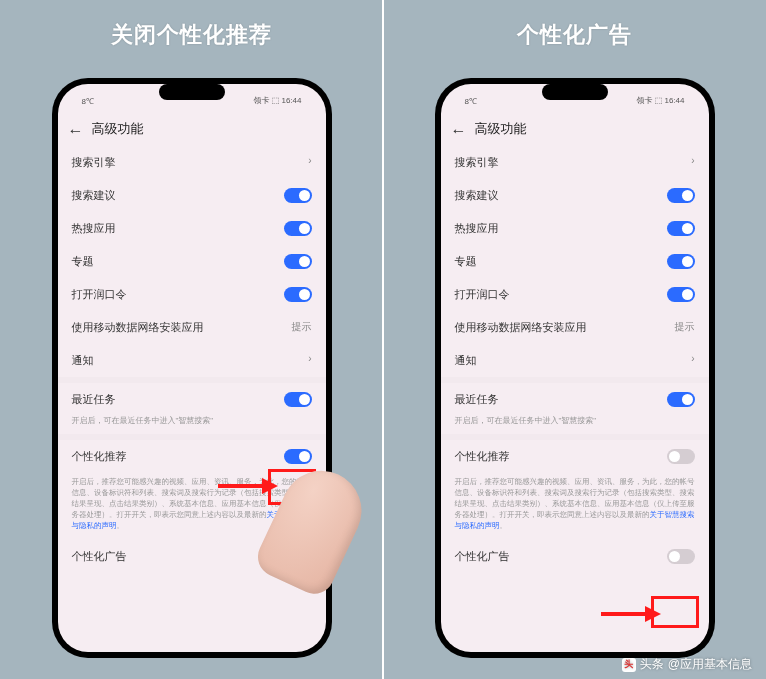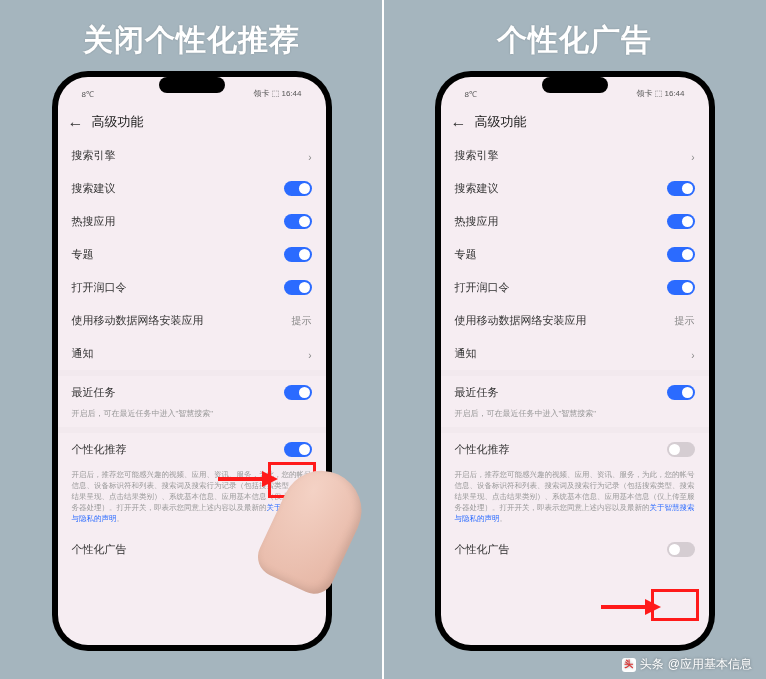--- a/index.html
+++ b/index.html
@@ -1,27 +1,27 @@
 <!DOCTYPE html>
 <html><head>
 <meta charset="utf-8">
 <style>
 body{margin:0;background:#a5b5be;width:766px;height:679px;font-family:"PingFang SC","Microsoft YaHei",sans-serif;position:relative;overflow:hidden}
 .side-by-side{display:flex;width:100%;height:100%}
 .panel{flex:1;position:relative;display:flex;flex-direction:column;align-items:center;padding-top:20px;box-sizing:border-box}
 .divider{width:2px;background:#fff;position:absolute;left:50%;top:0;bottom:0;transform:translateX(-50%)}
-.caption{color:#fff;font-weight:800;font-size:30px;letter-spacing:1px;margin-bottom:10px;text-shadow:0 0 2px rgba(0,0,0,.2)}
+.caption{color:#fff;font-weight:800;font-size:22px;letter-spacing:1px;margin-bottom:28px;text-shadow:0 0 2px rgba(0,0,0,.2)}
 .phone{width:280px;height:580px;background:#000;border-radius:36px;padding:6px;box-sizing:border-box;position:relative}
 .screen{width:100%;height:100%;background:#f6edf2;border-radius:30px;overflow:hidden;display:flex;flex-direction:column;position:relative}
 .notch{position:absolute;top:6px;left:50%;transform:translateX(-50%);width:66px;height:16px;background:#000;border-radius:10px;z-index:5}
 .statusbar{height:24px;display:flex;justify-content:space-between;align-items:center;padding:0 24px;font-size:8px;color:#555;margin-top:4px}
 .header{display:flex;align-items:center;padding:8px 10px;font-size:13px;color:#222;font-weight:500}
 .back-arrow{font-size:16px;margin-right:8px;color:#333}
 .content{flex:1;overflow:hidden;font-size:10px}
-.row{display:flex;justify-content:space-between;align-items:flex-end;padding:9px 14px;color:#333;font-size:11px}
+.row{display:flex;justify-content:space-between;align-items:flex-start;padding:9px 14px;color:#333;font-size:11px}
 .row .right{color:#888;font-size:10px}
 .toggle{width:28px;height:15px;border-radius:8px;position:relative}
 .toggle.on{background:#2b6bff}
 .toggle.off{background:#d5cdd2}
 .toggle::after{content:"";position:absolute;width:11px;height:11px;background:#fff;border-radius:50%;top:2px}
 .toggle.on::after{right:2px}
 .toggle.off::after{left:2px}
 .sub{font-size:8px;color:#999;padding:0 14px 8px 14px;line-height:1.3}
 .section-gap{height:6px;background:rgba(0,0,0,.015)}
 .desc{font-size:7.5px;color:#999;padding:4px 14px 8px;line-height:1.45}

